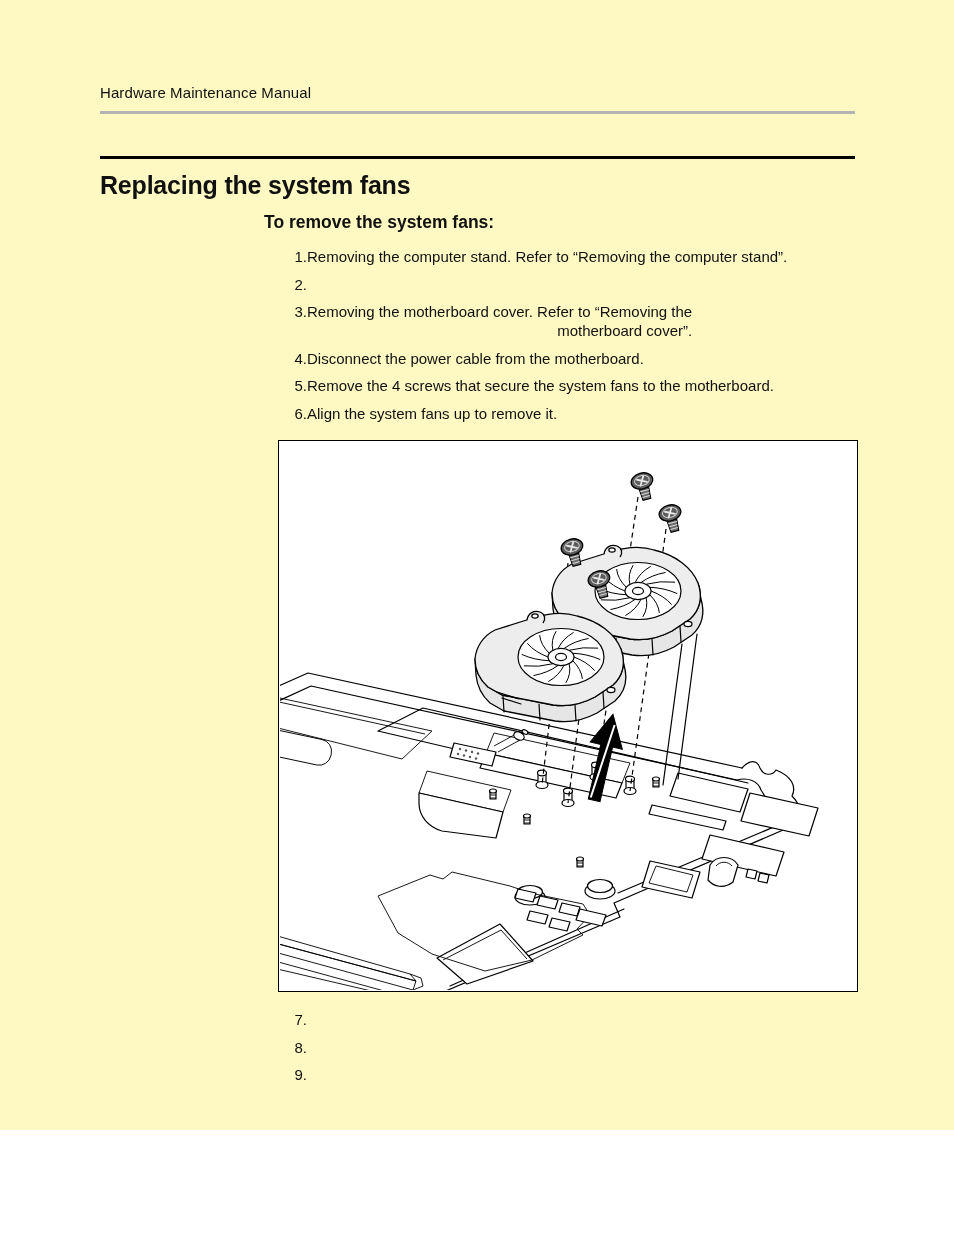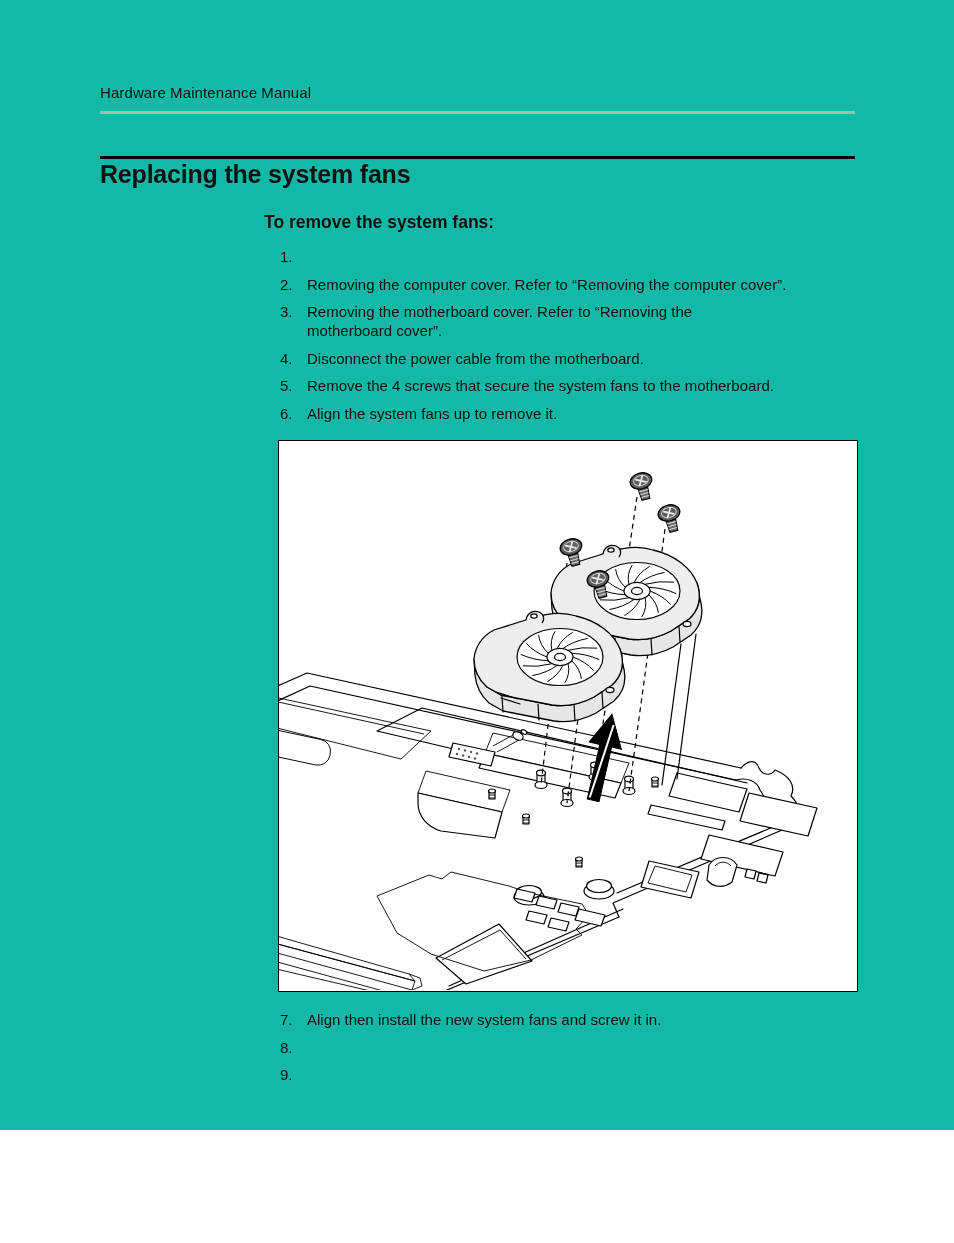--- a/index.html
+++ b/index.html
@@ -1,21 +1,21 @@
 <!DOCTYPE html>
 <html><head>
 <meta charset="utf-8">
 <style>
   html,body{margin:0;padding:0;background:#fff;}
-  .page{position:relative;width:954px;height:1130px;background:#14b8a6;overflow:hidden;
-        font-family:"Liberation Sans","DejaVu Sans",sans-serif;color:#111;}
+  .page{position:relative;width:954px;height:1130px;background:#fef9c3;overflow:hidden;
+        font-family:"Liberation Sans","DejaVu Sans",sans-serif;color:#111;text-align:right;}
   .hdr{position:absolute;left:100px;top:84px;font-size:15px;letter-spacing:.1px;}
   .rule-gray{position:absolute;left:100px;top:111px;width:755px;height:3px;background:#b3b3b3;}
   .rule-black{position:absolute;left:100px;top:156px;width:755px;height:2.5px;background:#000;}
-  .title{position:absolute;left:100px;top:160px;font-size:25px;font-weight:bold;letter-spacing:-.2px;}
+  .title{position:absolute;left:100px;top:171px;font-size:25px;font-weight:bold;letter-spacing:-.2px;}
   .subhead{position:absolute;left:264px;top:212px;font-size:17.5px;font-weight:bold;}
   .steps{position:absolute;left:280px;width:578px;font-size:15px;line-height:19px;}
   .steps-remove{top:247px;}
   .steps-install{top:1010px;}
   .step{display:flex;margin-bottom:8.5px;}
   .step-num{width:27px;flex:0 0 27px;}
   .step-text{white-space:pre-wrap;}
   .figure-box{position:absolute;left:278px;top:440px;width:580px;height:552px;
               border:1.5px solid #000;box-sizing:border-box;background:#fff;}
   .pagenum{position:absolute;left:100px;top:1169px;font-size:17.5px;font-weight:bold;margin-left:36px;}
@@ -35,24 +35,24 @@
   <div class="rule-gray"></div>
 
   <div class="rule-black"></div>
   <div class="title">Replacing the system fans</div>
 
   <div class="subhead">To remove the system fans:</div>
 
   <div class="steps steps-remove">
     <div class="step">
         <span class="step-num">1.</span>
+        <span class="step-text">Removing the computer stand. Refer to “Removing the computer stand”.</span>
       </div>
     <div class="step">
         <span class="step-num">2.</span>
-        <span class="step-text">Removing the computer cover. Refer to “Removing the computer cover”.</span>
       </div>
     <div class="step">
         <span class="step-num">3.</span>
         <span class="step-text">Removing the motherboard cover. Refer to “Removing the
 motherboard cover”.</span>
       </div>
     <div class="step">
         <span class="step-num">4.</span>
         <span class="step-text">Disconnect the power cable from the motherboard.</span>
       </div>
@@ -265,21 +265,20 @@
       <g transform="translate(320,334) rotate(13)">
         <polygon points="-6,26 6,26 6,-30 16,-30 -1,-62 -17,-30 -6,-30" fill="#000" stroke="#000" stroke-width="1"></polygon>
         <path d="M -4,24 L 3,-52" stroke="#fff" stroke-width="2" fill="none"></path>
       </g>
     </svg>
   </div>
 
   <div class="steps steps-install">
     <div class="step">
         <span class="step-num">7.</span>
-        <span class="step-text">Align then install the new system fans and screw it in.</span>
       </div>
     <div class="step">
         <span class="step-num">8.</span>
       </div>
     <div class="step">
         <span class="step-num">9.</span>
       </div>
   </div>
 
   <div class="pagenum">40</div>

